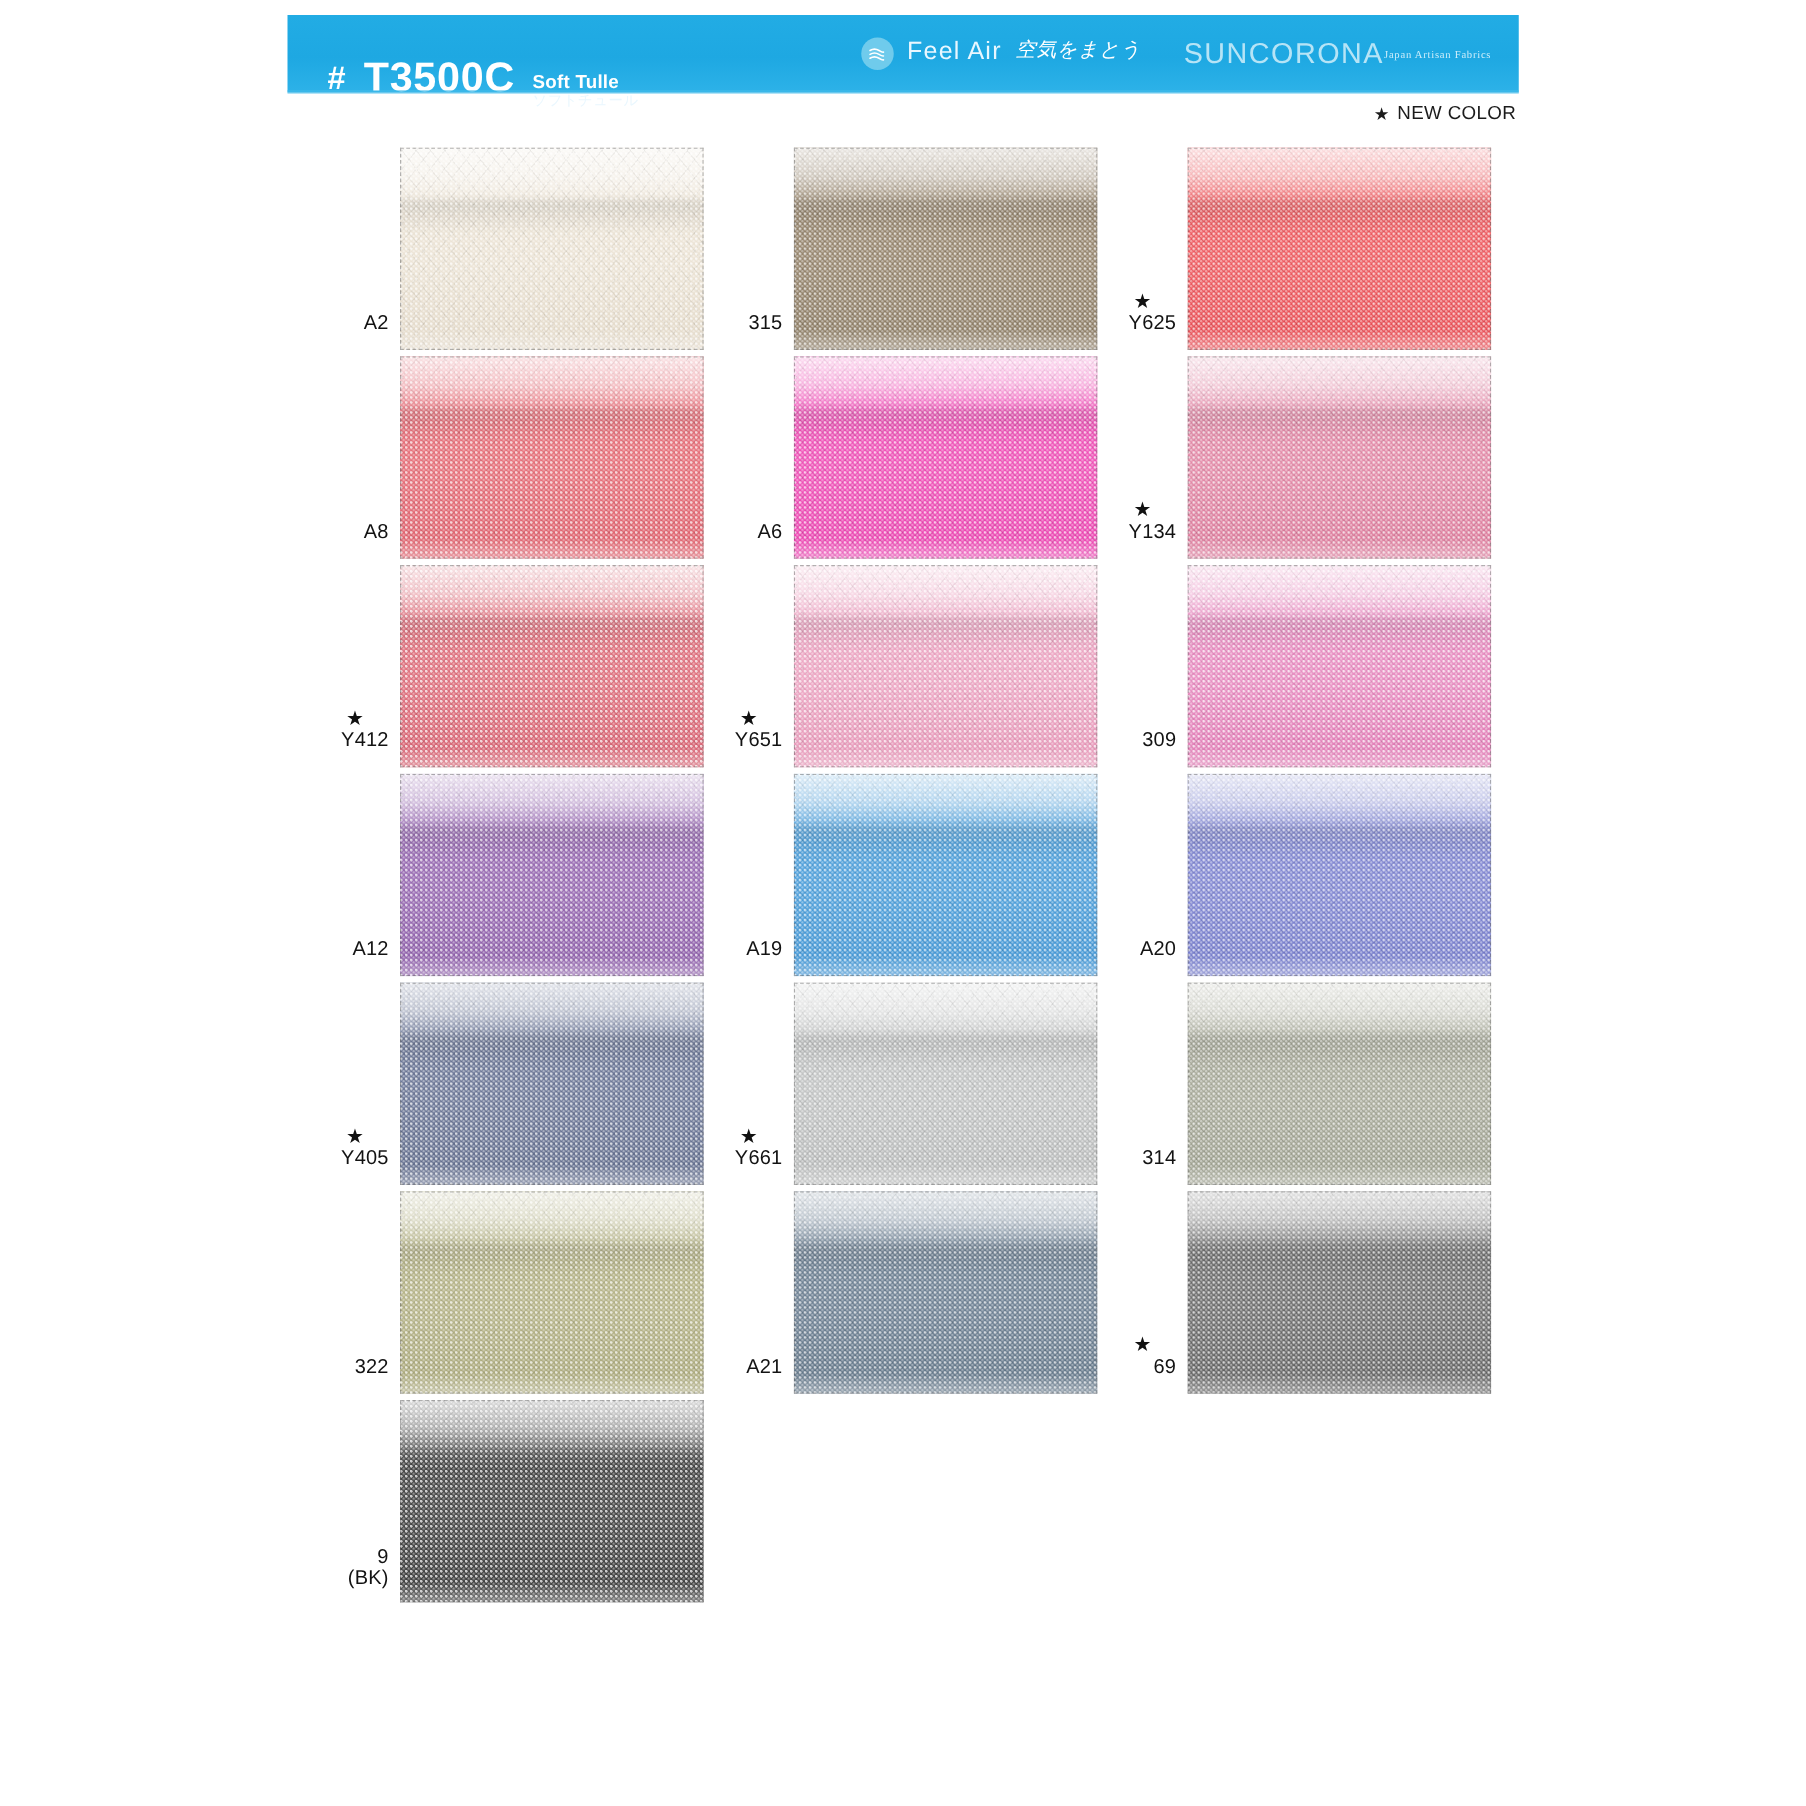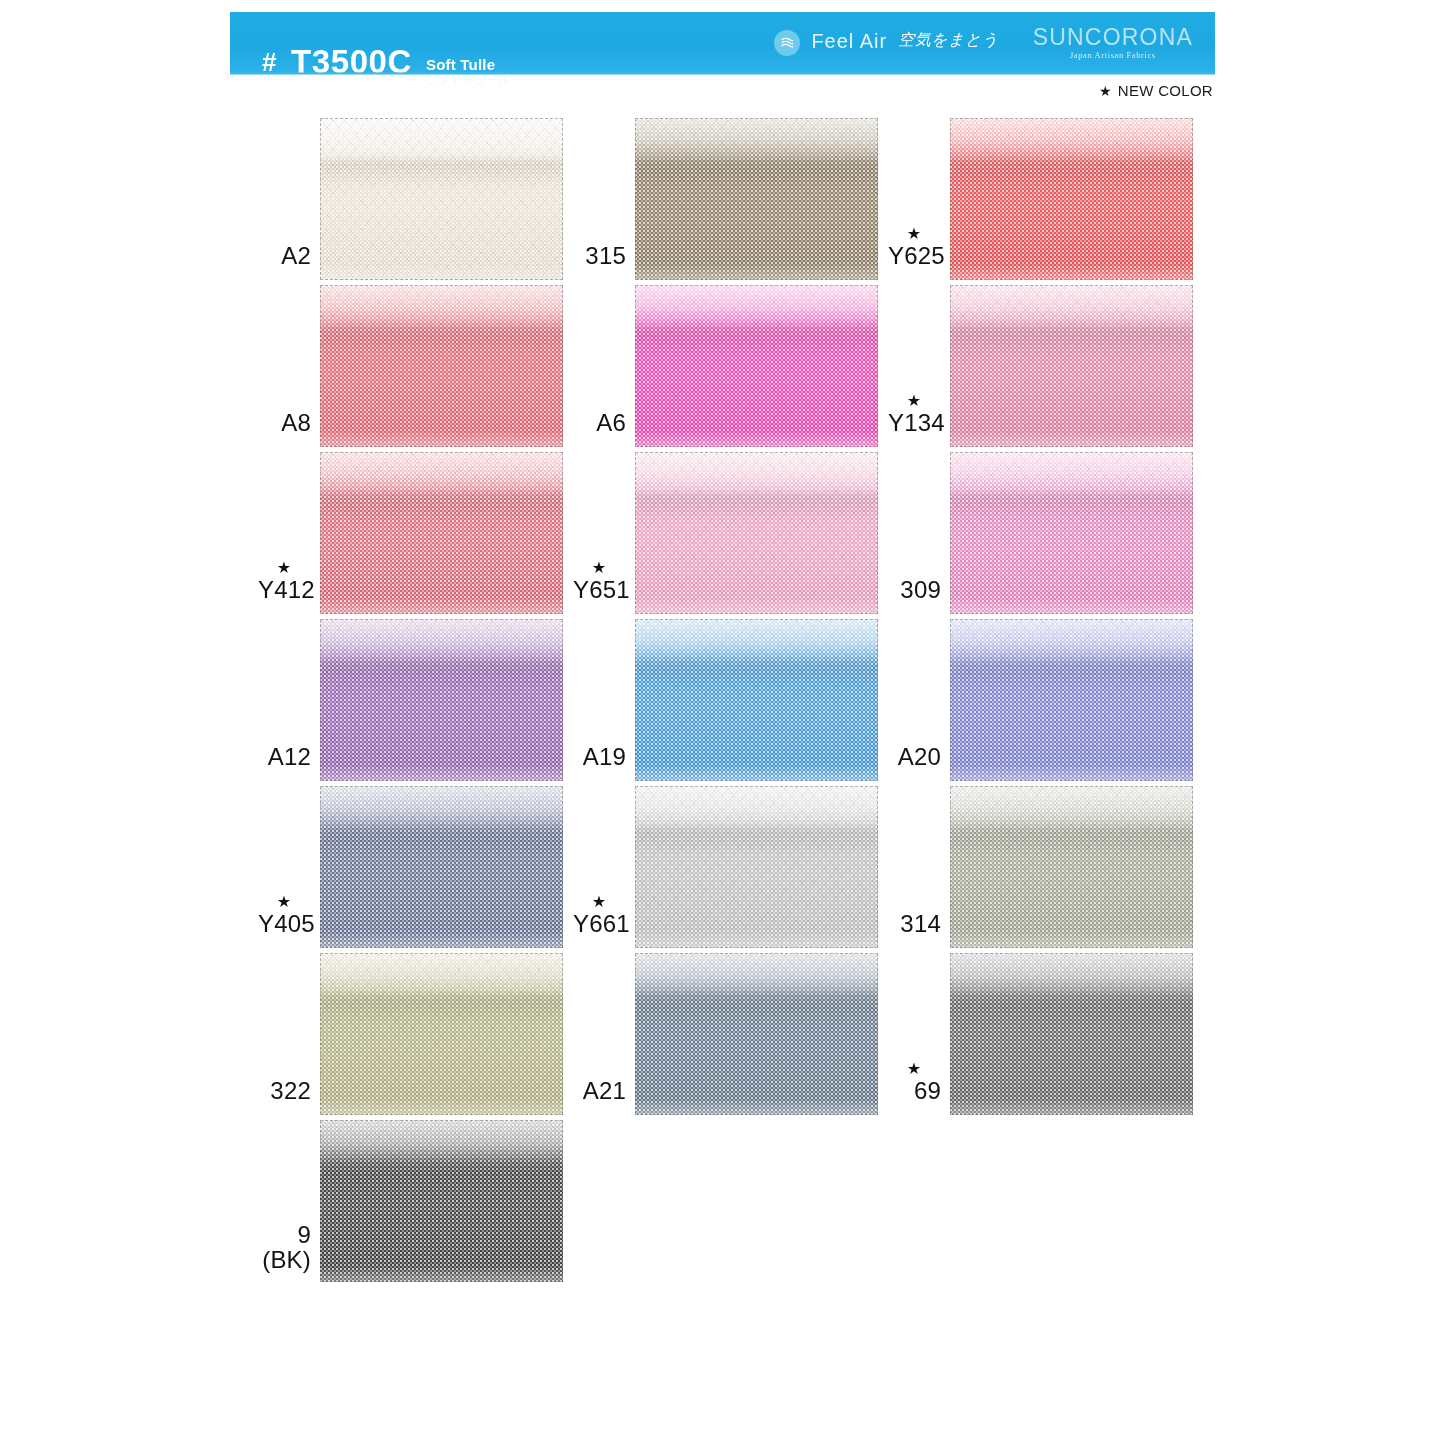--- a/index.html
+++ b/index.html
@@ -38,21 +38,21 @@
 
   .hdr-right{margin-left:auto;display:flex;align-items:center;gap:20px;padding-right:6px;}
   .feelair{display:flex;align-items:flex-start;gap:11px;}
   .fa-badge{
     width:26px;height:26px;border-radius:50%;
     background:#6fcbec;
     display:flex;align-items:center;justify-content:center;
   }
   .feelair-txt{color:#e8f7ff;font-size:20px;letter-spacing:1px;font-weight:400;}
   .feelair-jp{color:#ffffff;font-size:16px;letter-spacing:.5px;font-style:italic;}
-  .brand{display:flex;flex-direction:column;align-items:center;line-height:1.1;
+  .brand{display:flex;flex-direction:row;align-items:center;line-height:1.1;
          margin-left:14px;}
   .brand-main{color:#bfe8f8;font-size:23px;letter-spacing:1.2px;font-weight:400;opacity:.95;}
   .brand-sub{color:#cdeefb;font-size:8.5px;letter-spacing:.6px;margin-top:1px;font-family:Liberation Serif, serif;}
 
   
   #newcolor{
     position:absolute;right:232px;top:82px;
     font-size:15px;color:#1b1b1b;letter-spacing:.3px;
     display:flex;align-items:center;gap:6px;white-space:nowrap;
   }
@@ -72,21 +72,21 @@
     text-align:right;
     padding-bottom:12px;padding-right:9px;
     box-sizing:border-box;
     position:relative;
   }
   .label .star{
     display:block;font-size:16px;line-height:1;color:#111;
     margin-bottom:1px;text-align:center;padding-right:1px;
   }
   .label .txt{
-    display:block;font-size:24px;color:#131313;line-height:1.05;
+    display:block;font-size:16px;color:#131313;line-height:1.05;
     letter-spacing:.2px;white-space:nowrap;
   }
   .label.twoline{padding-bottom:10px;}
 
   .swatch{
     position:relative;
     width:243px;height:162px;
     flex:0 0 243px;
     overflow:hidden;
   }

